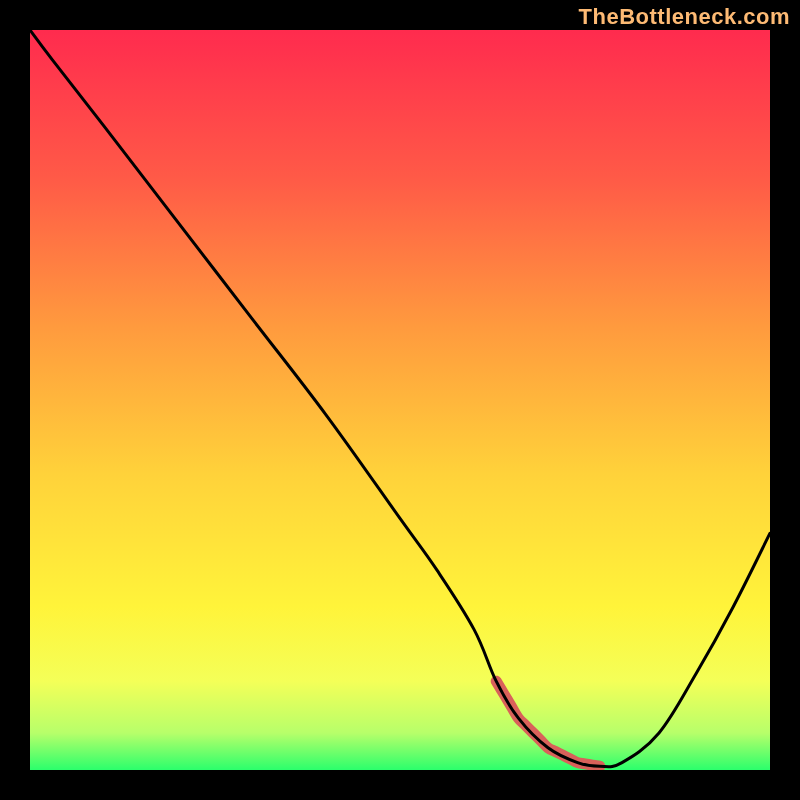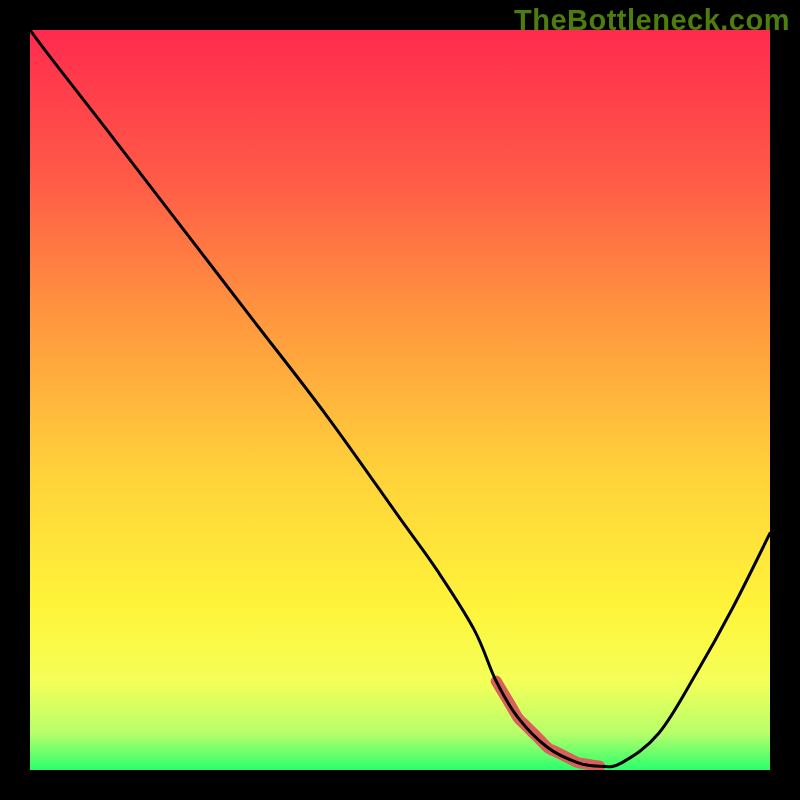--- a/index.html
+++ b/index.html
@@ -14,22 +14,22 @@
   .frame {
     position: relative;
     width: 800px;
     height: 800px;
     background: #000;
   }
   .watermark {
     position: absolute;
     top: 4px;
     right: 10px;
-    color: #4d7c0f;
-    font-size: 29px;
+    color: #fdba74;
+    font-size: 22px;
     font-weight: bold;
     letter-spacing: 0.5px;
     z-index: 5;
   }
   .plot-wrap {
     position: absolute;
     left: 30px;
     top: 30px;
     width: 740px;
     height: 740px;

